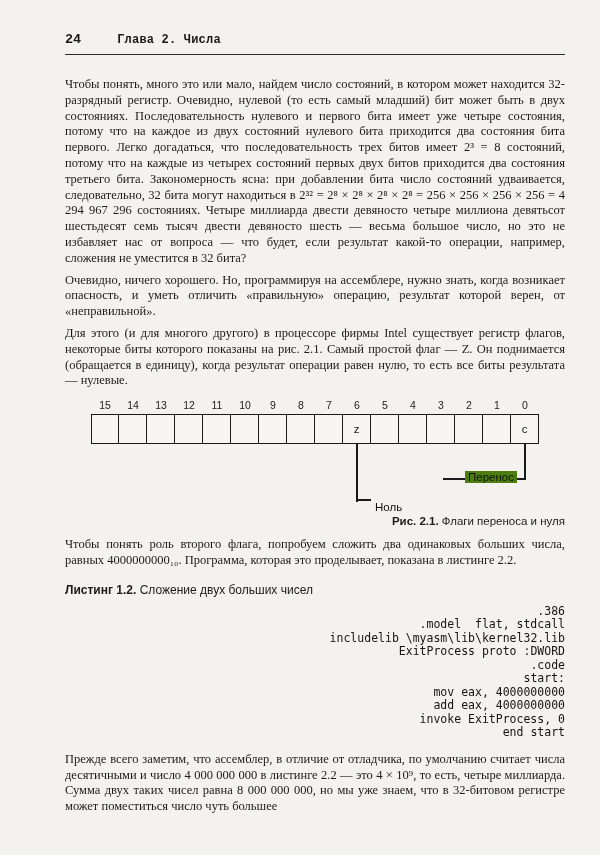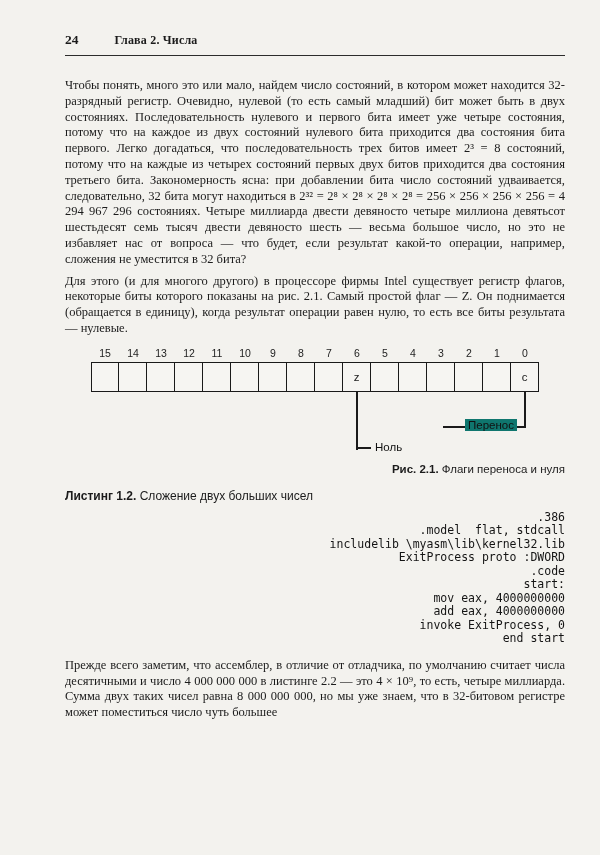--- a/index.html
+++ b/index.html
@@ -8,21 +8,21 @@
     width: 600px;
     height: 855px;
     background: #f3f2ee;
     box-sizing: border-box;
     padding: 32px 35px 0 65px;
     overflow: hidden;
     font-family: "Liberation Serif", "DejaVu Serif", serif;
     color: #1b1b1b;
   }
   
-  .hdr { display: flex; align-items: baseline; font-family: Liberation Serif, serif; }
+  .hdr { display: flex; align-items: baseline; font-family: Liberation Mono, monospace; }
   .hdr .num { font-size: 13.5px; font-weight: 700; }
   .hdr .chap { font-size: 12px; font-weight: 700; margin-left: 36px; letter-spacing: .2px; }
   .rule { border-bottom: 1.5px solid #2c2c2c; margin-top: 7px; margin-bottom: 22px; }
   
   p.body {
     margin: 0 0 6px 0;
     font-size: 12.5px;
     line-height: 15.8px;
     text-align: justify;
   }
@@ -49,22 +49,22 @@
   .hline { position: absolute; height: 2px; background: #1a1a1a; }
   .conn-z { left: 265px; top: 45px; height: 58px; }
   .dash-z { left: 267px; top: 100px; width: 13px; }
   .conn-c { left: 433px; top: 45px; height: 36px; }
   .line-c { left: 352px; top: 79px; width: 83px; }
   .flag-label {
     position: absolute;
     font-family: "Liberation Sans", sans-serif;
     font-size: 11.5px; color: #111;
   }
-  .label-zero { left: 284px; top: 94px; }
-  .label-carry { left: 374px; top: 72px; background: #0f766e; padding: 0 3px; }
+  .label-zero { left: 284px; top: 102px; }
+  .label-carry { left: 374px; top: 72px; background: #4d7c0f; padding: 0 3px; }
   .caption {
     text-align: right;
     font-family: "Liberation Sans", sans-serif;
     font-size: 11.5px;
     margin-top: 6px;
   }
   .caption .b { font-weight: 700; }
   
   .listing-label {
     font-family: "Liberation Sans", sans-serif;
@@ -87,20 +87,21 @@
 
 <div class="page">
 
   <div class="hdr">
     <span class="num">24</span>
     <span class="chap">Глава 2. Числа</span>
   </div>
   <div class="rule"></div>
 
   <p class="body">Чтобы понять, много это или мало, найдем число состояний, в котором может находится 32-разрядный регистр. Очевидно, нулевой (то есть самый младший) бит может быть в двух состояниях. Последовательность нулевого и первого бита имеет уже четыре состояния, потому что на каждое из двух состояний нулевого бита приходится два состояния бита первого. Легко догадаться, что последовательность трех битов имеет 2³ = 8 состояний, потому что на каждые из четырех состояний первых двух битов приходится два состояния третьего бита. Закономерность ясна: при добавлении бита число состояний удваивается, следовательно, 32 бита могут находиться в 2³² = 2⁸ × 2⁸ × 2⁸ × 2⁸ = 256 × 256 × 256 × 256 = 4 294 967 296 состояниях. Четыре миллиарда двести девяносто четыре миллиона девятьсот шестьдесят семь тысяч двести девяносто шесть — весьма большое число, но это не избавляет нас от вопроса — что будет, если результат какой-то операции, например, сложения не уместится в 32 бита?</p>
+  <p class="body">Очевидно, ничего хорошего. Но, программируя на ассемблере, нужно знать, когда возникает опасность, и уметь отличить «правильную» операцию, результат которой верен, от «неправильной».</p>
   <p class="body">Для этого (и для многого другого) в процессоре фирмы Intel существует регистр флагов, некоторые биты которого показаны на рис. 2.1. Самый простой флаг — Z. Он поднимается (обращается в единицу), когда результат операции равен нулю, то есть все биты результата — нулевые.</p>
 
   <div class="figure">
     <div class="bits-wrap">
       <div class="numbers">
         <span>15</span>
         <span>14</span>
         <span>13</span>
         <span>12</span>
         <span>11</span>
@@ -140,20 +141,21 @@
       <div class="vline conn-c"></div>
       <div class="hline line-c"></div>
       <span class="flag-label label-carry">Перенос</span>
     </div>
     <div class="caption">
       <span class="b">Рис. 2.1.</span>
       <span>Флаги переноса и нуля</span>
     </div>
   </div>
 
+  <p class="body">Чтобы понять роль второго флага, попробуем сложить два одинаковых больших числа, равных 4000000000₁₀. Программа, которая это проделывает, показана в листинге 2.2.</p>
 
   <div class="listing-label">
     <span class="b">Листинг 1.2.</span>
     <span>Сложение двух больших чисел</span>
   </div>
 
   <pre class="code"><div class="code-line">.386</div><div class="code-line">.model  flat, stdcall</div><div class="code-line">includelib \myasm\lib\kernel32.lib</div><div class="code-line">ExitProcess proto :DWORD</div><div class="code-line">.code</div><div class="code-line">start:</div><div class="code-line">mov eax, 4000000000</div><div class="code-line">add eax, 4000000000</div><div class="code-line">invoke ExitProcess, 0</div><div class="code-line">end start</div></pre>
 
   <p class="body">Прежде всего заметим, что ассемблер, в отличие от отладчика, по умолчанию считает числа десятичными и число 4 000 000 000 в листинге 2.2 — это 4 × 10⁹, то есть, четыре миллиарда. Сумма двух таких чисел равна 8 000 000 000, но мы уже знаем, что в 32-битовом регистре может поместиться число чуть большее</p>
 

